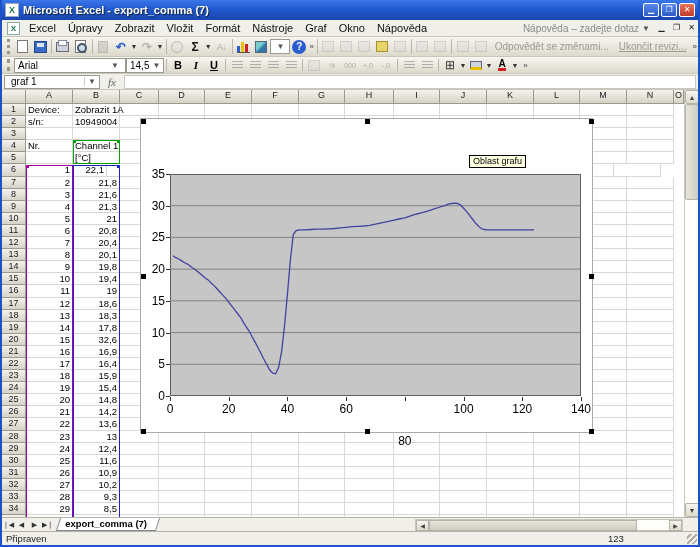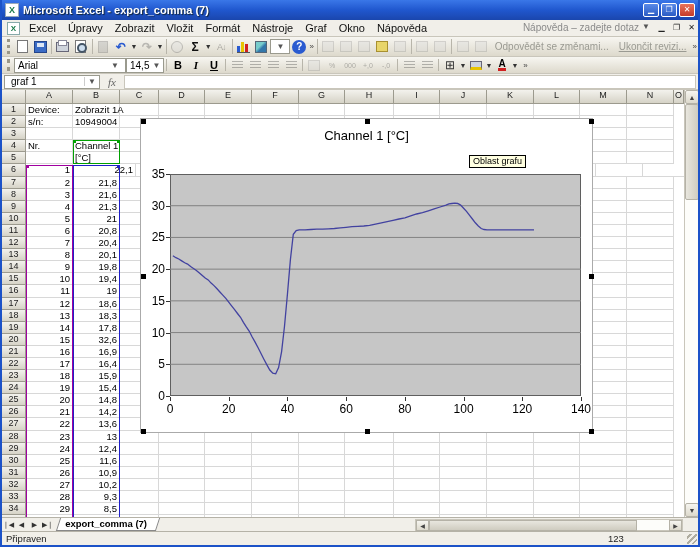--- a/index.html
+++ b/index.html
@@ -16,21 +16,21 @@
   .winbtn { width:16px; height:14px; margin-left:2px; border:1px solid #fff; border-radius:2px;
     background:linear-gradient(180deg,#5a8ae8,#2b5cc4); color:#fff; font-size:8px; line-height:12px;
     text-align:center; }
   .winbtn.close { background:linear-gradient(180deg,#e8735a,#c43b2b); }
   
   .menubar { height:17px; background:#f1efe9; border-bottom:1px solid #c9c6bb; display:flex;
     align-items:center; font-size:11px; padding-left:2px; }
   .menubar .mitem { padding:1px 6px; color:#111; white-space:nowrap; }
   .docicon { width:13px; height:13px; background:#fff; border:1px solid #8aa; margin:0 3px;
     font-size:8px; font-weight:bold; color:#1a7a4a; text-align:center; line-height:12px; }
-  .menuright { margin-left:auto; display:flex; }
+  .menuright { margin-left:auto; display:flex; align-items:center; }
   .helpquery { color:#8a8a8a; font-size:10px; white-space:nowrap; }
   .dd { font-size:8px; color:#555; padding:0 3px; }
   .mwinbtn { width:13px; height:12px; margin-left:2px; color:#222; font-size:8px; line-height:11px;
     text-align:center; }
   
   .toolbar { display:flex; align-items:center; background:linear-gradient(180deg,#f7f6f1,#ddd9cc);
     border-bottom:1px solid #c9c6bb; padding-left:2px; }
   .tb1 { height:20px; }
   .tb2 { height:17px; }
   .grip { width:4px; height:80%; border-left:3px dotted #9a9788; margin:0 3px; }
@@ -446,21 +446,21 @@
           <span class="cell" style="width: 46px;"></span>
           <span class="cell" style="width: 47px;"></span>
           <span class="cell" style="width: 47px;"></span>
           <span class="cell" style="width: 46px;"></span>
           <span class="cell" style="width: 47px;"></span>
           <span class="cell" style="width: 47px;"></span>
         </div>
         <div class="grow">
           <span class="rhead">6</span>
           <span class="cell num" style="width: 47px;">1</span>
-          <span class="cell num" style="width: 63px;">22,1</span>
+          <span class="cell num" style="width: 34px;">22,1</span>
           <span class="cell" style="width: 39px;"></span>
           <span class="cell" style="width: 46px;"></span>
           <span class="cell" style="width: 47px;"></span>
           <span class="cell" style="width: 47px;"></span>
           <span class="cell" style="width: 46px;"></span>
           <span class="cell" style="width: 49px;"></span>
           <span class="cell" style="width: 46px;"></span>
           <span class="cell" style="width: 47px;"></span>
           <span class="cell" style="width: 47px;"></span>
           <span class="cell" style="width: 46px;"></span>
@@ -967,21 +967,20 @@
         <i style="right:-1px;top:-1px;background:#00a000"></i>
     </div>
     <div class="rf" id="rf-purple" style="left:24px; top:74.5px; width:47px; height:353px; border:1px solid #a000a0; border-bottom:none;">
       <i style="left:-1px;top:-1px;background:#a000a0"></i>
     </div>
     <div class="rf" id="rf-blue" style="left:71px; top:74.5px; width:47px; height:353px; border:1px solid #2020c8; border-bottom:none;">
       <i style="right:-1px;top:-1px;background:#2020c8"></i>
     </div>
 
     <div class="chart">
-      <div class="chart-title">Channel 1 [°C]</div>
       <div class="plot" id="plotbg" style="background: rgb(198, 198, 198);"></div>
       <svg id="plotsvg" width="411" height="222" viewBox="0 0 411 222">
           <line x1="0" x2="411" y1="31.71428571428571" y2="31.71428571428571" stroke="#828282" stroke-width="1"></line>
           <line x1="0" x2="411" y1="63.42857142857142" y2="63.42857142857142" stroke="#828282" stroke-width="1"></line>
           <line x1="0" x2="411" y1="95.14285714285714" y2="95.14285714285714" stroke="#828282" stroke-width="1"></line>
           <line x1="0" x2="411" y1="126.85714285714285" y2="126.85714285714285" stroke="#828282" stroke-width="1"></line>
           <line x1="0" x2="411" y1="158.57142857142858" y2="158.57142857142858" stroke="#828282" stroke-width="1"></line>
           <line x1="0" x2="411" y1="190.28571428571428" y2="190.28571428571428" stroke="#828282" stroke-width="1"></line>
           <polyline points="2.9,81.8 5.9,83.7 8.8,85.0 11.7,86.9 14.7,88.8 17.6,90.1 20.6,92.6 23.5,94.5 26.4,96.4 29.4,98.9 32.3,101.5 35.2,104.0 38.2,105.9 41.1,109.1 44.0,111.6 47.0,114.8 49.9,118.0 52.8,121.1 55.8,124.3 58.7,128.1 61.6,131.9 64.6,135.7 67.5,139.5 70.5,143.3 73.4,148.4 76.3,152.9 79.3,157.3 82.2,163.0 85.1,168.1 88.1,173.8 91.0,179.5 93.9,185.2 96.9,190.9 99.8,196.0 102.8,199.2 105.7,199.8 108.6,193.5 111.6,177.6 114.5,152.2 117.4,120.5 120.4,85.6 123.3,60.3 126.2,56.5 129.2,55.8 135.0,55.8 140.9,55.5 146.8,55.2 152.7,55.2 158.5,54.9 164.4,54.5 170.3,53.9 176.1,53.3 182.0,52.6 187.9,52.3 193.8,52.0 199.6,51.4 205.5,50.1 211.4,48.8 217.2,47.6 223.1,46.3 229.0,45.0 234.9,43.8 240.7,41.9 246.6,40.0 252.5,38.7 258.3,36.8 264.2,34.9 270.1,33.0 276.0,31.1 278.9,29.8 281.8,29.5 284.8,29.2 287.7,29.5 290.6,31.1 293.6,34.3 296.5,37.4 299.4,41.2 302.4,45.0 305.3,48.8 308.3,52.0 311.2,54.5 314.1,55.5 317.1,55.8 322.9,55.8 328.8,55.8 334.7,55.8 340.5,55.8 346.4,55.8 352.3,55.8 358.2,55.8 364.0,55.8" fill="none" stroke="#4242a0" stroke-width="1.3"></polyline>
         </svg>
@@ -1003,21 +1002,21 @@
           <span class="ylab" style="left: 0px; top: 270px;">0</span>
           <span class="ytick" style="top: 277px;"></span>
           <span class="xlab" style="left: 13px;">0</span>
           <span class="xtick" style="left: 29px;"></span>
           <span class="xlab" style="left: 71.7143px;">20</span>
           <span class="xtick" style="left: 87.7143px;"></span>
           <span class="xlab" style="left: 130.429px;">40</span>
           <span class="xtick" style="left: 146.429px;"></span>
           <span class="xlab" style="left: 189.143px;">60</span>
           <span class="xtick" style="left: 205.143px;"></span>
-          <span class="xlab" style="left: 247.857px;">80</span>
+          <span class="xlab" style="left: 247.857px; margin-top: 32px;">80</span>
           <span class="xtick" style="left: 263.857px;"></span>
           <span class="xlab" style="left: 306.571px;">100</span>
           <span class="xtick" style="left: 322.571px;"></span>
           <span class="xlab" style="left: 365.286px;">120</span>
           <span class="xtick" style="left: 381.286px;"></span>
           <span class="xlab" style="left: 424px;">140</span>
           <span class="xtick" style="left: 440px;"></span>
         </div>
       <div class="tip">Oblast grafu</div>
       <div id="handles">

